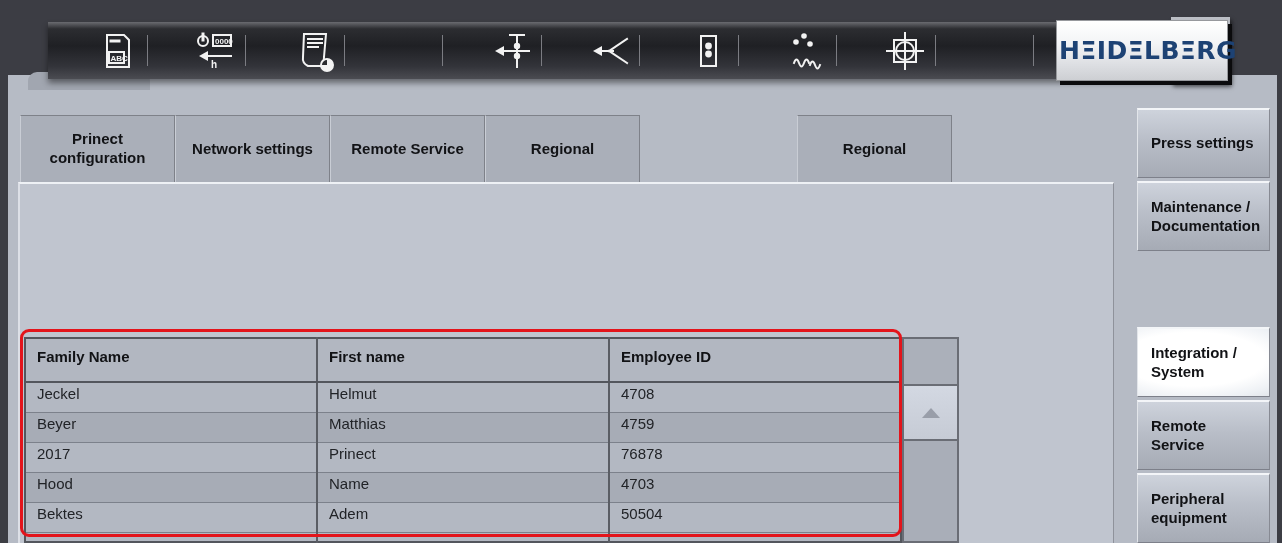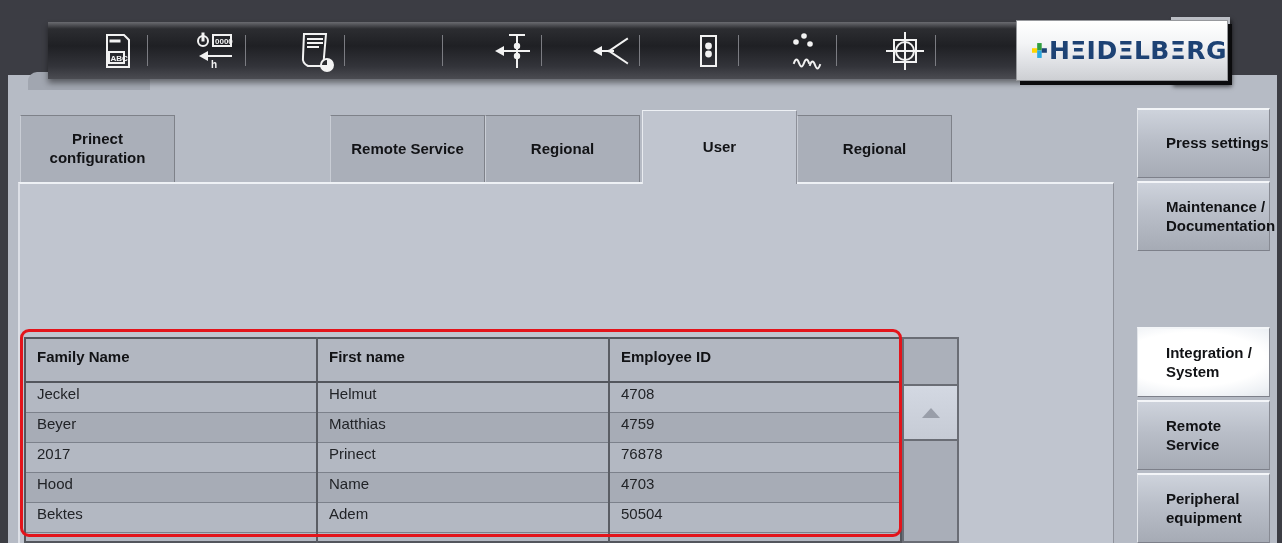--- a/index.html
+++ b/index.html
@@ -16,24 +16,24 @@
     background:linear-gradient(180deg,#6a6b70 0,#2c2d31 12%,#1f2024 42%,#33343a 78%,#4b4c52 100%);
     box-shadow:0 4px 6px rgba(0,0,0,0.45); display:flex; align-items:stretch; }
   .tool-slot { position:relative; width:69px; display:flex; align-items:center; justify-content:center;margin-left:39px; }
   .tool-slot::after { content:''; position:absolute; right:-1px; top:13px; bottom:13px; width:1px; background:#7b7c82; }
   .tool-slot svg { display:block; }
   .tool-slot.selected { width:69px; height:67px; margin-top:-5px;
     background:linear-gradient(180deg,#bcbfc6 0%,#a9acb3 40%,#8a8c93 100%);
     box-shadow:2px 3px 4px rgba(0,0,0,0.5); }
   .status-dot { position:absolute; left:9px; bottom:5px; width:13px; height:13px; border-radius:50%;
     background:#f5e400; box-shadow:0 0 2px rgba(0,0,0,.4); }
-  .logo { position:absolute; right:2px; top:-2px; width:212px; height:61px;
+  .logo { position:absolute; right:2px; top:-2px; width:172px; height:61px;
     background:linear-gradient(180deg,#ffffff 0%,#f3f4f6 38%,#dcdee2 75%,#cdcfd3 100%);
     border:1px solid #97999d; box-shadow:4px 4px 0 #0b0b0d;
-    display:flex; align-items:center; justify-content:flex-start; gap:2px;padding-left:15px; }
+    display:flex; align-items:center; justify-content:flex-start; gap:2px; }
   .logo-text { color:#1d4274; font-weight:bold; font-size:25px; letter-spacing:0.5px;
     font-family:"DejaVu Sans","Liberation Sans",sans-serif; }
 
   
   .tab { position:absolute; top:115px; height:67px; width:155px; background:#aaafb9;
     border:1px solid #7e8189; border-bottom:none; border-left-color:#c9cdd5;
     display:flex; align-items:center; justify-content:center; text-align:center;
     font-weight:bold; font-size:15px; color:#121316; line-height:1.25; padding:0 14px; cursor:default; }
   .tab.active { top:110px; height:74px; background:#c0c5cf; z-index:6;
     border:1px solid #8d9099; border-bottom:none; border-top-color:#eef1f5; border-left-color:#e8ebf0; }
@@ -67,21 +67,21 @@
 
   
   .red-box { position:absolute; left:20px; top:329px; width:882px; height:208px;
     border:3px solid #e3141b; border-radius:9px; z-index:8; pointer-events:none; }
 
   
   .side-btn { position:absolute; left:1137px; width:133px; height:70px;
     background:linear-gradient(180deg,#ced3dc 0%,#b9bec8 45%,#a6abb5 100%);
     border-top:2px solid #f3f5f8; border-left:1px solid #e2e5ea; border-right:1px solid #878a93; border-bottom:1px solid #7d808a;
     display:flex; align-items:center; font-weight:bold; font-size:15px; color:#111215;
-    padding-left:28px; line-height:1.22; white-space:pre-line; cursor:default; }
+    padding-left:13px; line-height:1.22; white-space:pre-line; cursor:default; }
   .side-btn.active { background:radial-gradient(ellipse 130% 95% at 42% 45%, #ffffff 42%, #eef1f5 62%, #c6cbd4 100%); }
 
   svg.icon { stroke:#f2f2f2; fill:none; stroke-width:2; stroke-linecap:square; }
   svg.icon text { stroke:none; fill:#f2f2f2; font-family:"Liberation Sans",sans-serif; }
 </style>
 </head>
 <body>
 
 <div class="screen">
   <div class="main-panel"></div>
@@ -180,23 +180,23 @@
         <rect x="0" y="8" width="8" height="7" fill="#ffd400"></rect>
         <rect x="8" y="0" width="7" height="11.5" fill="#2f9e3f"></rect>
         <rect x="8" y="11.5" width="7" height="11.5" fill="#29a8e0"></rect>
         <rect x="15" y="8" width="8" height="7" fill="#1d4274"></rect>
       </svg>
       <span class="logo-text">HΞIDΞLBΞRG</span>
     </div>
   </div>
 
   <div class="tab" style="left:20px">Prinect configuration</div>
+  <div class="tab" style="left:175px">Network settings</div>
   <div class="tab" style="left:330px">Remote Service</div>
   <div class="tab" style="left:485px">Regional</div>
-  <div class="tab active" style="left:642px">User</div>
   <div class="tab" style="left:797px">Regional</div>
 
   <div class="content-panel"></div>
 
   <table class="user-table">
     <tbody>
         <tr class="header">
       <th>Family Name</th>
       <th>First name</th>
       <th>Employee ID</th>

